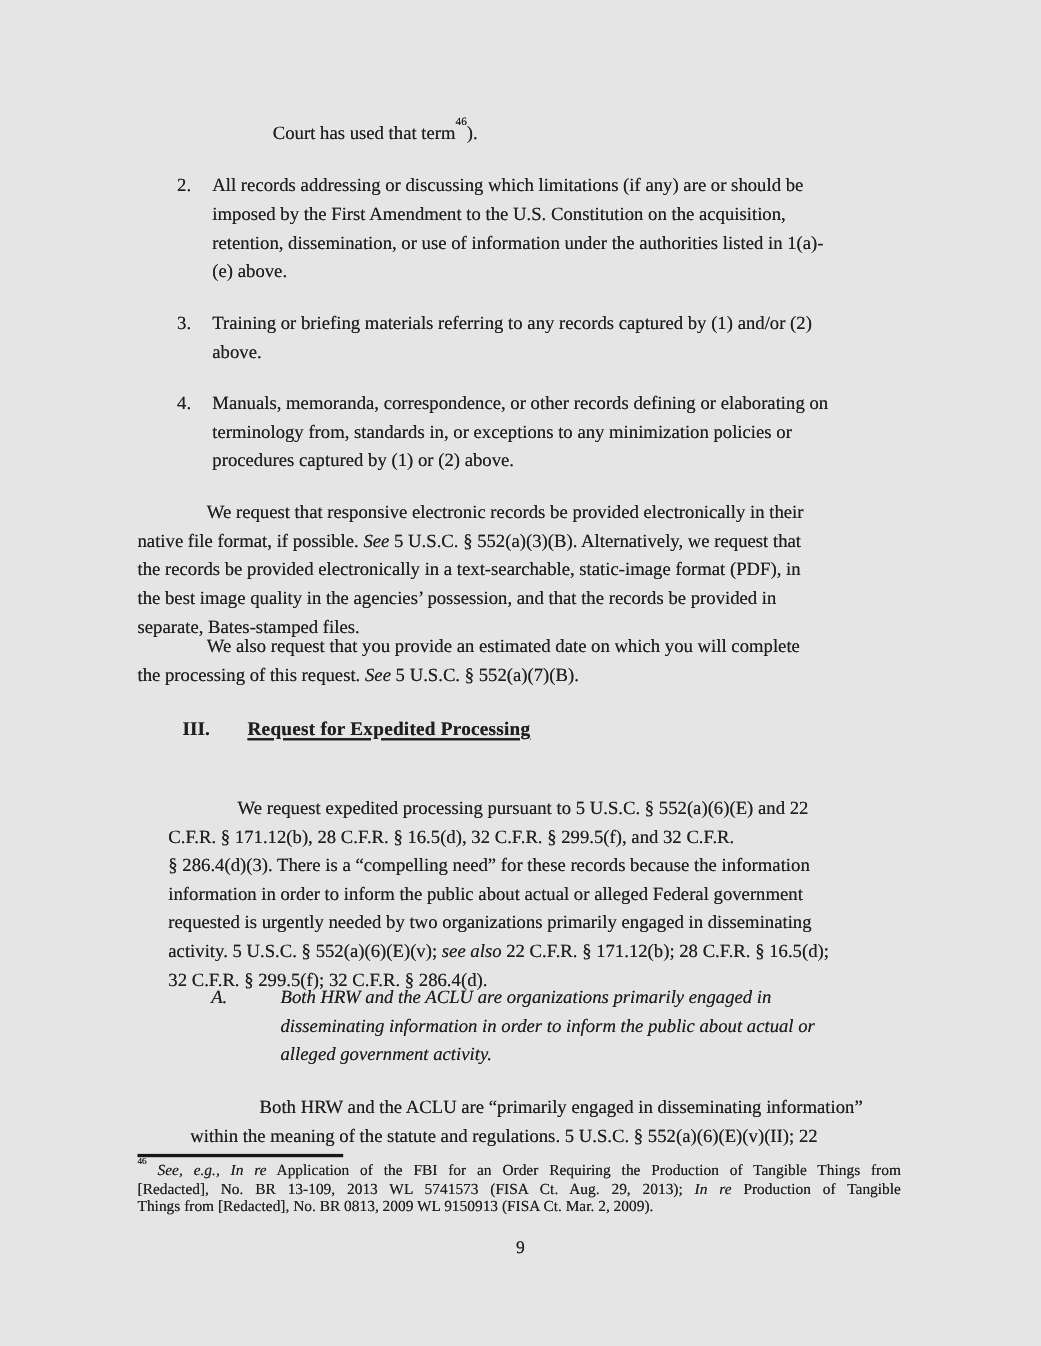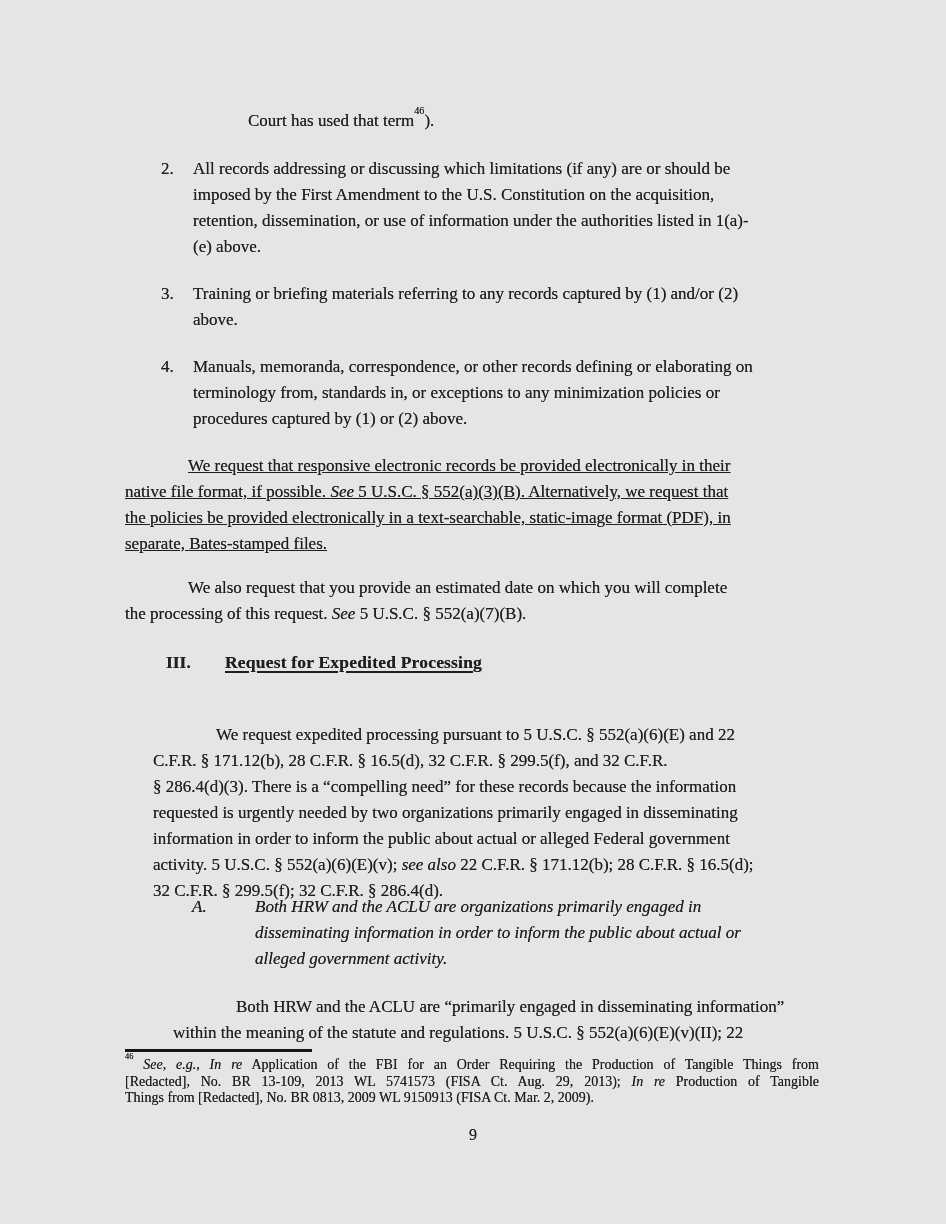--- a/index.html
+++ b/index.html
@@ -23,21 +23,21 @@
 
   .item { display:flex; }
   .item .num { flex:none; width:32px; }
   .item .txt { width:660px; }
   #item2 { left:161px; top:156px; }
   #item3 { left:161px; top:281px; }
   #item4 { left:161px; top:354px; }
 
   .para { left:125px; width:740px; }
   .para .ln:first-child { text-indent:63px; }
-  #para-format   { top:453px;text-decoration:underline; }
+  #para-format   { top:453px; }
   #para-estimate { top:575px; }
   #para-expedited{ top:722px;margin-left:28px; }
   #para-hrw      { top:994px;margin-left:48px; }
 
   .heading { left:138px; top:649px; display:flex; font-weight:bold; font-size:17.5px; }
   .heading .num { flex:none; width:59px;margin-left:28px; }
   .heading .title {
     text-decoration:underline;
     text-decoration-thickness:2px;
     text-underline-offset:3px;
@@ -88,40 +88,41 @@
     <div class="txt">
         <div class="ln"><span>Manuals, memoranda, correspondence, or other records defining or elaborating on</span></div>
         <div class="ln"><span>terminology from, standards in, or exceptions to any minimization policies or</span></div>
         <div class="ln"><span>procedures captured by (1) or (2) above.</span></div>
       </div>
   </div>
 
   <div class="abs para" id="para-format">
       <div class="ln"><span>We request that responsive electronic records be provided electronically in their</span></div>
       <div class="ln"><span>native file format, if possible. </span><i>See</i><span> 5 U.S.C. § 552(a)(3)(B). Alternatively, we request that</span></div>
-      <div class="ln"><span>the policies be provided electronically in a text-searchable, static-image format (PDF), in</span></div>
+      <div class="ln"><span>the records be provided electronically in a text-searchable, static-image format (PDF), in</span></div>
+      <div class="ln"><span>the best image quality in the agencies’ possession, and that the records be provided in</span></div>
       <div class="ln"><span>separate, Bates-stamped files.</span></div>
     </div>
 
   <div class="abs para" id="para-estimate">
       <div class="ln"><span>We also request that you provide an estimated date on which you will complete</span></div>
       <div class="ln"><span>the processing of this request. </span><i>See</i><span> 5 U.S.C. § 552(a)(7)(B).</span></div>
     </div>
 
   <div class="abs heading">
     <div class="num">III.</div>
     <div class="title">Request for Expedited Processing</div>
   </div>
 
   <div class="abs para" id="para-expedited">
       <div class="ln"><span>We request expedited processing pursuant to 5 U.S.C. § 552(a)(6)(E) and 22</span></div>
       <div class="ln"><span>C.F.R. § 171.12(b), 28 C.F.R. § 16.5(d), 32 C.F.R. § 299.5(f), and 32 C.F.R.</span></div>
       <div class="ln"><span>§ 286.4(d)(3). There is a “compelling need” for these records because the information</span></div>
+      <div class="ln"><span>information in order to inform the public about actual or alleged Federal government</span></div>
       <div class="ln"><span>requested is urgently needed by two organizations primarily engaged in disseminating</span></div>
-      <div class="ln"><span>information in order to inform the public about actual or alleged Federal government</span></div>
       <div class="ln"><span>activity. 5 U.S.C. § 552(a)(6)(E)(v); </span><i>see also</i><span> 22 C.F.R. § 171.12(b); 28 C.F.R. § 16.5(d);</span></div>
       <div class="ln"><span>32 C.F.R. § 299.5(f); 32 C.F.R. § 286.4(d).</span></div>
     </div>
 
   <div class="abs subsection">
     <div class="letter">A.</div>
     <div class="txt">
         <div class="ln"><i>Both HRW and the ACLU are organizations primarily engaged in</i></div>
         <div class="ln"><i>disseminating information in order to inform the public about actual or</i></div>
         <div class="ln"><i>alleged government activity.</i></div>

